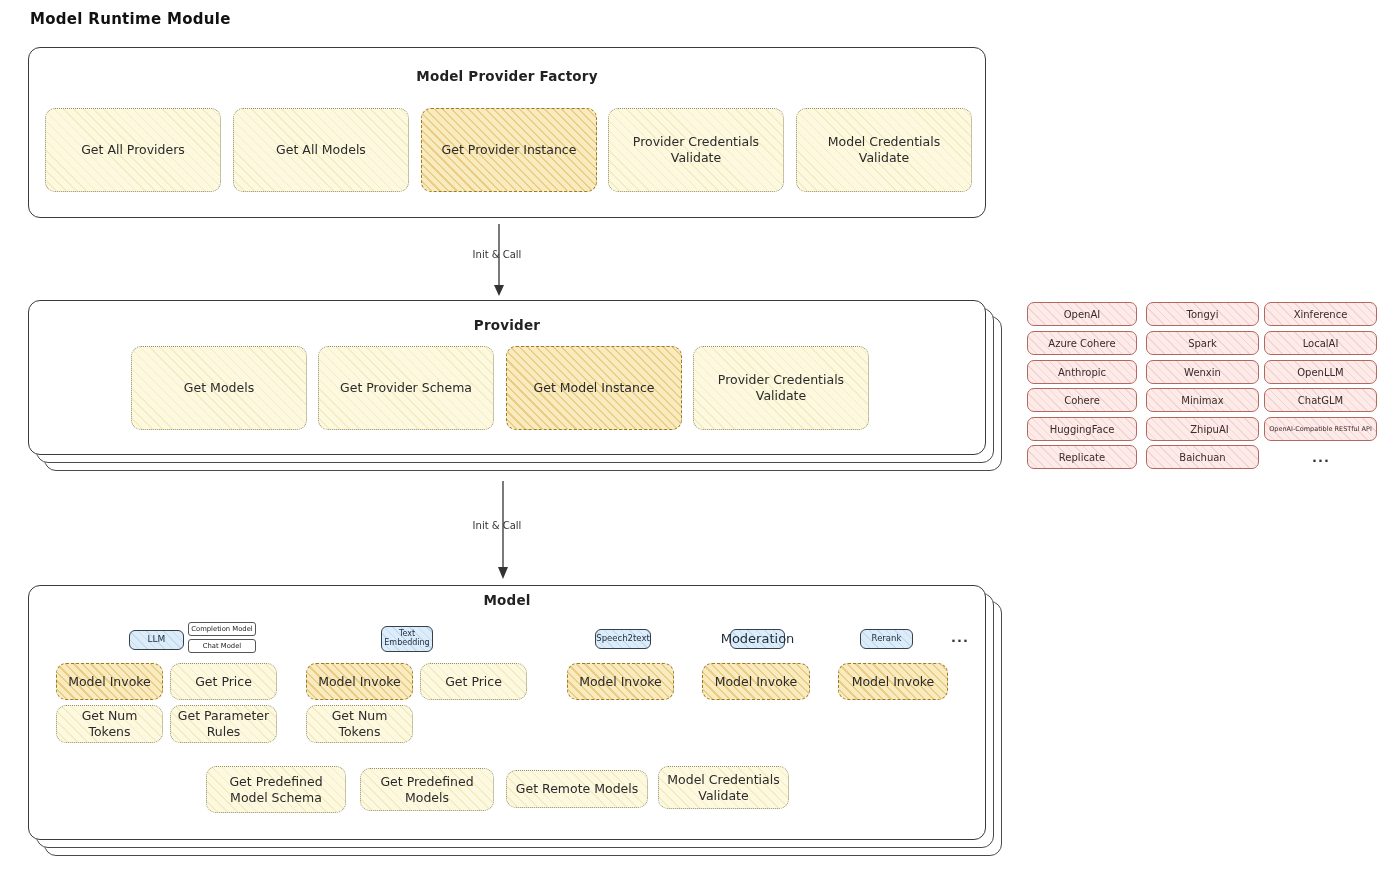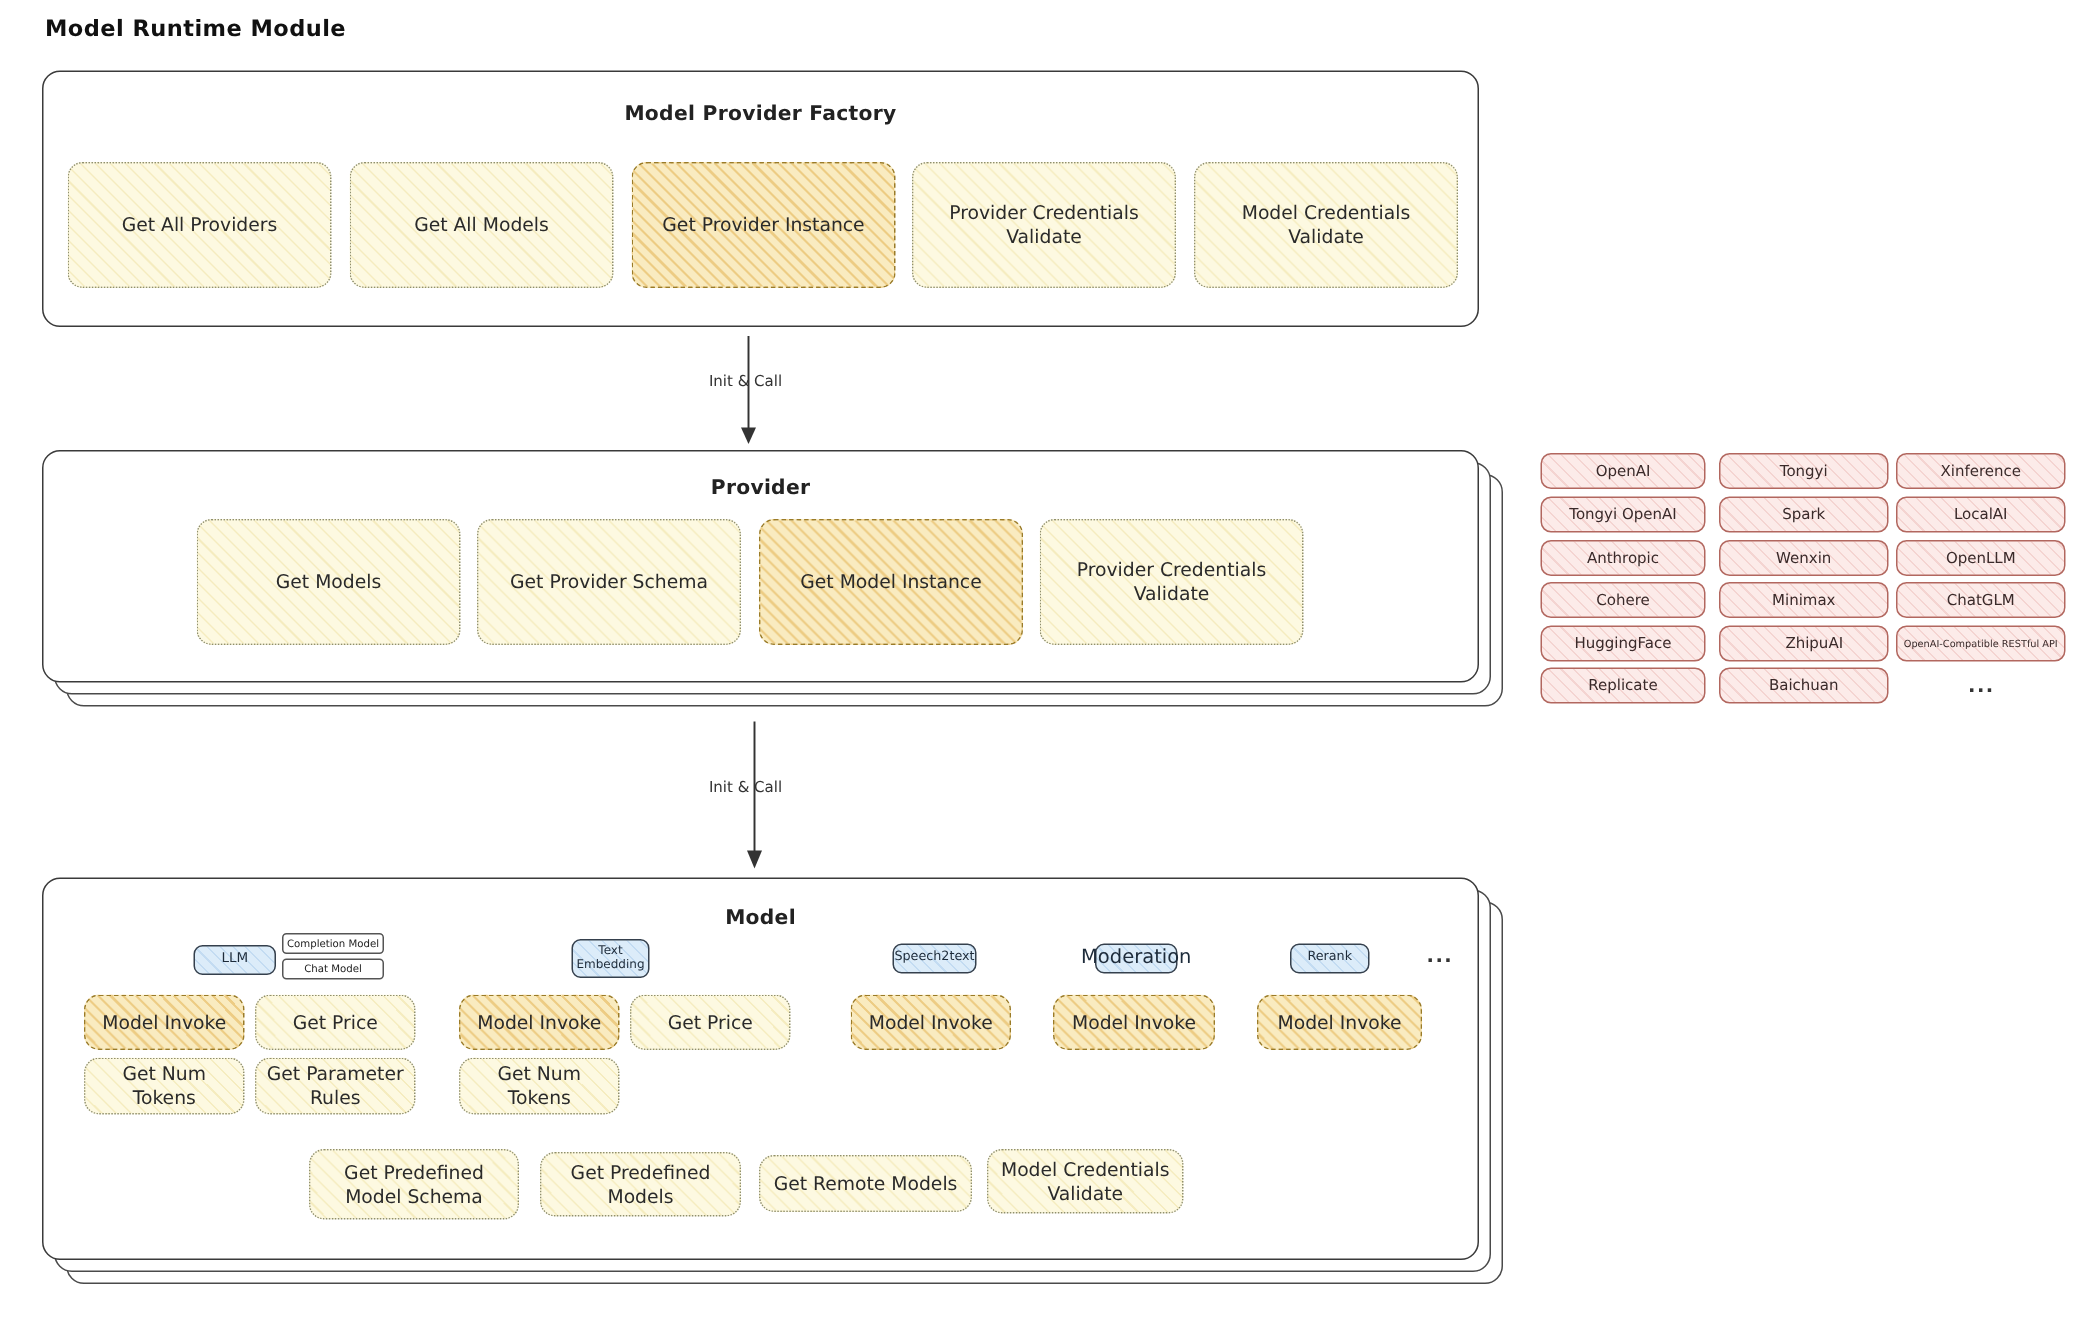--- a/index.html
+++ b/index.html
@@ -98,21 +98,21 @@
   <div class="stack-layer" style="left:36px;top:308px;width:958px;height:155px;"></div>
   <div class="panel" style="left:28px;top:300px;width:958px;height:155px;">
     <div class="panel-title" style="top:16px;">Provider</div>
     <div class="op yellow" style="left:102px;top:45px;width:176px;height:84px;">Get Models</div>
     <div class="op yellow" style="left:289px;top:45px;width:176px;height:84px;">Get Provider Schema</div>
     <div class="op orange" style="left:477px;top:45px;width:176px;height:84px;">Get Model Instance</div>
     <div class="op yellow" style="left:664px;top:45px;width:176px;height:84px;">Provider Credentials Validate</div>
   </div>
 
   <div class="vendor" style="left:1027px;top:302px;width:110px;height:24px;">OpenAI</div>
-  <div class="vendor" style="left:1027px;top:331px;width:110px;height:24px;">Tongyi OpenAI</div>
+  <div class="vendor" style="left:1027px;top:331px;width:110px;height:24px;">Azure Cohere</div>
   <div class="vendor" style="left:1027px;top:360px;width:110px;height:24px;">Anthropic</div>
   <div class="vendor" style="left:1027px;top:388px;width:110px;height:24px;">Cohere</div>
   <div class="vendor" style="left:1027px;top:417px;width:110px;height:24px;">HuggingFace</div>
   <div class="vendor" style="left:1027px;top:445px;width:110px;height:24px;">Replicate</div>
 
   <div class="vendor" style="left:1146px;top:302px;width:113px;height:24px;">Tongyi</div>
   <div class="vendor" style="left:1146px;top:331px;width:113px;height:24px;">Spark</div>
   <div class="vendor" style="left:1146px;top:360px;width:113px;height:24px;">Wenxin</div>
   <div class="vendor" style="left:1146px;top:388px;width:113px;height:24px;">Minimax</div>
   <div class="vendor" style="left:1146px;top:417px;width:113px;height:24px;padding-left:16px;">ZhipuAI</div>
@@ -127,21 +127,21 @@
 
   <svg class="arrow" style="left:493px;top:481px;" width="20" height="100">
     <line x1="10" y1="0" x2="10" y2="88" stroke="#333" stroke-width="1.3"></line>
     <polygon points="5,86 15,86 10,98" fill="#333"></polygon>
   </svg>
   <div class="flow-label" style="left:452px;top:520px;">Init &amp; Call</div>
 
   <div class="stack-layer" style="left:44px;top:601px;width:958px;height:255px;"></div>
   <div class="stack-layer" style="left:36px;top:593px;width:958px;height:255px;"></div>
   <div class="panel" style="left:28px;top:585px;width:958px;height:255px;">
-    <div class="panel-title" style="top:18px;">Model</div>
+    <div class="panel-title" style="top:6px;">Model</div>
 
     <div class="tab-blue" style="left:100px;top:44px;width:55px;height:20px;">LLM</div>
     <div class="mini-tag" style="left:159px;top:36px;width:68px;height:14px;">Completion Model</div>
     <div class="mini-tag" style="left:159px;top:53px;width:68px;height:14px;">Chat Model</div>
     <div class="tab-blue" style="left:352px;top:40px;width:52px;height:26px;font-size:8px;">Text Embedding</div>
     <div class="tab-blue" style="left:566px;top:43px;width:56px;height:20px;font-size:8.5px;">Speech2text</div>
     <div class="tab-blue" style="left:701px;top:43px;width:55px;height:20px;font-size:13px;">Moderation</div>
     <div class="tab-blue" style="left:831px;top:43px;width:53px;height:20px;font-size:8.5px;">Rerank</div>
     <div class="ellipsis" style="left:922px;top:44px;">...</div>
 

